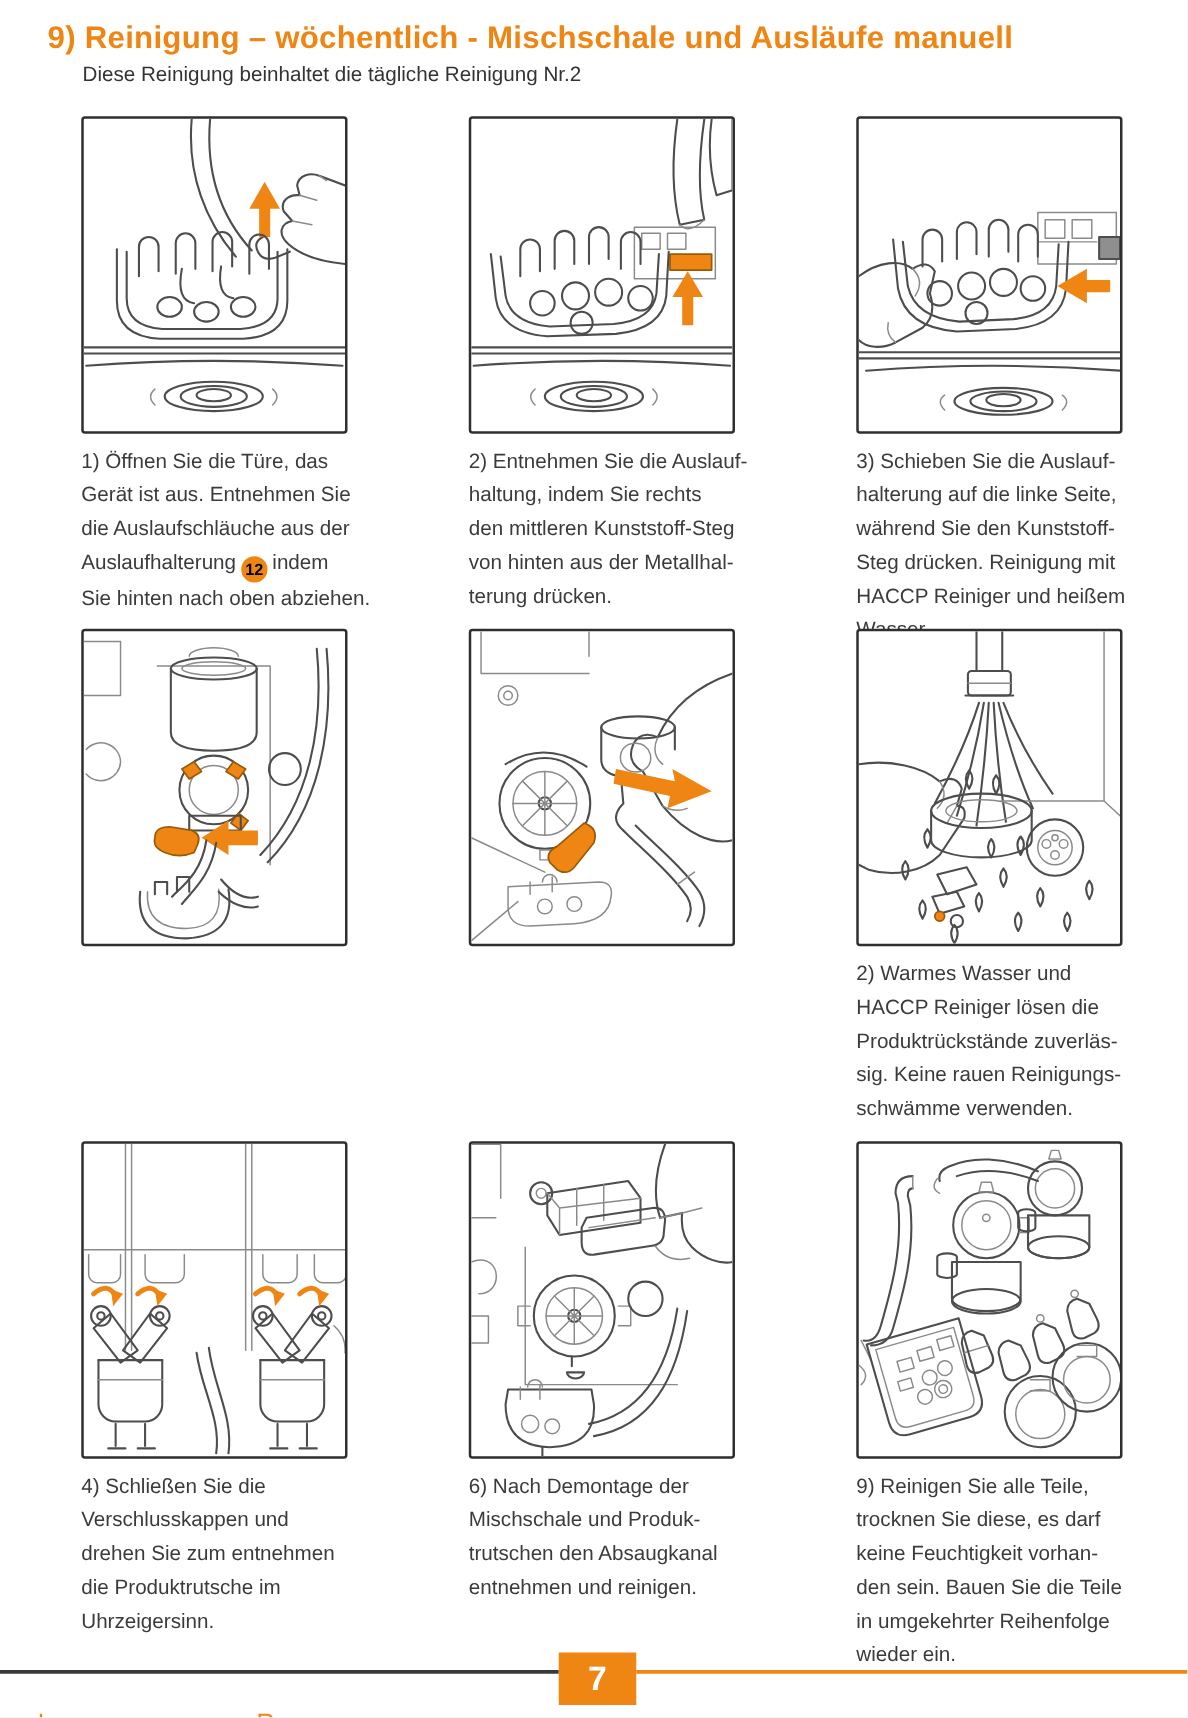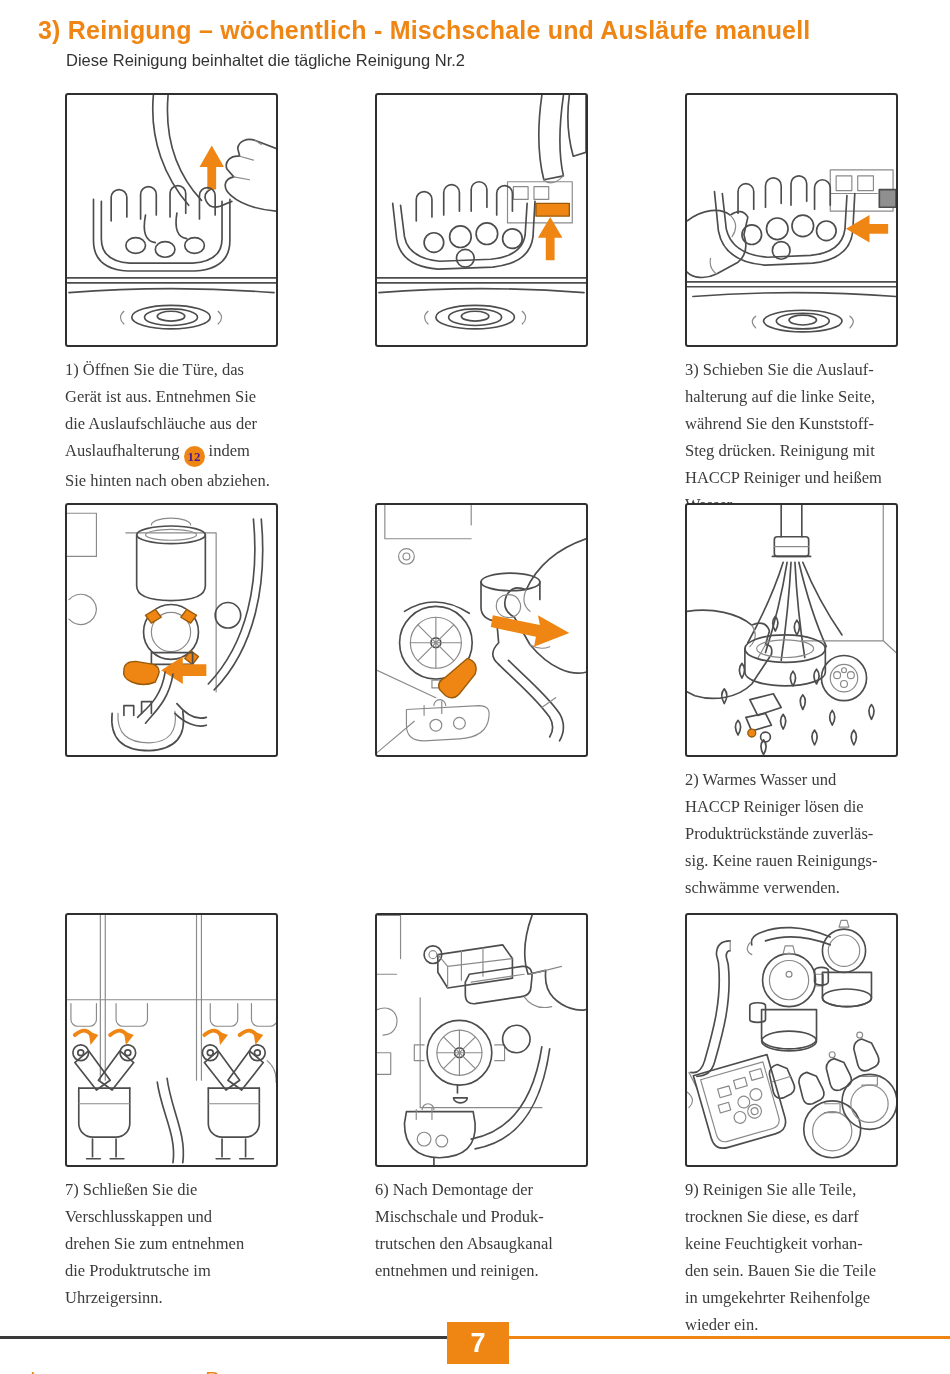--- a/index.html
+++ b/index.html
@@ -4,51 +4,51 @@
 <style>
   :root { --accent:#EF8614; }
   * { margin:0; padding:0; box-sizing:border-box; }
   body { background:#e8e8e8; font-family:"Liberation Sans", sans-serif; }
   #page { position:relative; width:950px; height:1374px; background:#ffffff; margin:0 auto; overflow:hidden; }
 
   .title { position:absolute; left:38px; top:16px; color:var(--accent); font-size:25px; font-weight:bold; letter-spacing:0.2px; }
   .subtitle { position:absolute; left:66px; top:51px; color:#333; font-size:16.5px; }
 
   .grid { position:absolute; left:65px; top:93px; display:grid; grid-template-columns:repeat(3,310px); grid-auto-rows:410px; }
-  .cell { overflow:visible;font-family:Liberation Serif, serif; }
+  .cell { overflow:visible; }
   .figure { width:213px; height:254px; border:2px solid #2f2f2f; border-radius:3px; background:#fff; overflow:hidden; }
   .figure svg { display:block; width:209px; height:250px; }
 
   .fig path, .fig circle, .fig ellipse, .fig rect, .fig line, .fig polyline, .fig use
     { fill:none; stroke:#4d4d4d; stroke-width:1.7; stroke-linecap:round; stroke-linejoin:round; }
   .fig .thin { stroke:#8a8a8a; stroke-width:1.2; }
   .fig .o  { fill:var(--accent); stroke:none; }
   .fig .of { fill:var(--accent); stroke:#9a5a08; stroke-width:1.4; }
   .fig .gf { fill:#8f8f8f; stroke:#4d4d4d; }
   .fig .oarrow { stroke:var(--accent); stroke-width:4; fill:none; }
 
   .caption { margin-top:9px; width:295px; color:#3b3b3b; font-size:16.5px; line-height:27px; white-space:pre-line; }
   .badge { display:inline-flex; width:21px; height:21px; margin:0 4px; border-radius:50%;
-           background:var(--accent); color:#4c1d95; font-size:13px; font-weight:bold;
+           background:var(--accent); color:#000000; font-size:13px; font-weight:bold;
            align-items:center; justify-content:center; vertical-align:-5px; white-space:nowrap; }
   .badge:empty { display:none; }
 
   .footer-darkline { position:absolute; left:0; top:1336px; width:447px; height:3px; background:#3a3a3a; }
   .footer-orangeline { position:absolute; left:509px; top:1336px; width:441px; height:3px; background:var(--accent); }
   .pagenum-box { position:absolute; left:447px; top:1322px; width:62px; height:42px; background:var(--accent);
                  display:flex; align-items:center; justify-content:center; color:#fff; font-size:27px; font-weight:bold; }
   .footer-label { position:absolute; left:30px; top:1368px; color:var(--accent); font-size:20px;
                   font-variant:small-caps; letter-spacing:0.4px; }
 </style>
 </head>
 <body>
 
 <div id="page">
 
-  <div class="title">3) Reinigung – wöchentlich - Mischschale und Ausläufe manuell</div>
+  <div class="title">9) Reinigung – wöchentlich - Mischschale und Ausläufe manuell</div>
   <div class="subtitle">Diese Reinigung beinhaltet die tägliche Reinigung Nr.2</div>
 
   <div class="grid">
 
     <div class="cell">
       <div class="figure fig">
         <svg viewBox="0 0 213 254">
           <path d="M88 0 C84 46 100 84 124 112"></path>
           <path d="M103 0 C99 48 114 82 137 107"></path>
           <path d="M213 118 C192 116 176 110 167 102 C158 94 160 85 170 83 L163 75 C160 67 167 61 176 62 L174 54 C175 46 184 43 192 46 L213 54"></path>
@@ -103,20 +103,25 @@
           <circle cx="138" cy="146" r="10"></circle>
           <circle cx="90" cy="166" r="9"></circle>
           <path d="M0 186 H213 M0 191 H213"></path>
           <path d="M2 201 Q106 193 211 201"></path>
           <ellipse cx="100" cy="226" rx="40" ry="12"></ellipse>
           <ellipse cx="100" cy="226" rx="27" ry="8.5"></ellipse>
           <ellipse cx="100" cy="225" rx="14" ry="5"></ellipse>
           <path class="thin" d="M52 220 q-7 6 0 13 M148 220 q7 6 0 13"></path>
         </svg>
       </div>
+      <p class="caption"><span>2) Entnehmen Sie die Auslauf-
+haltung, indem Sie rechts
+den mittleren Kunststoff-Steg
+von hinten aus der Metallhal-
+terung drücken.</span><span></span></p>
     </div>
 
     <div class="cell">
       <div class="figure fig">
         <svg viewBox="0 0 213 254">
           <rect class="thin" x="146" y="76" width="64" height="42"></rect>
           <rect class="thin" x="152" y="82" width="16" height="15"></rect>
           <rect class="thin" x="174" y="82" width="16" height="15"></rect>
           <rect class="gf" x="196" y="96" width="17" height="18"></rect>
           <path class="thin" d="M146 100 h48"></path>
@@ -308,21 +313,21 @@
           <path class="oarrow" d="M176 122 q12 -10 18 2"></path>
           <path class="o" d="M190 118 l10 4 -8 10 Z"></path>
           <path d="M144 176 h52"></path>
           <path d="M144 176 v36 a14 14 0 0 0 14 14 h24 a14 14 0 0 0 14 -14 v-36"></path>
           <path class="thin" d="M144 192 h52"></path>
           <path d="M158 228 v18 M182 228 v18 M152 248 h14 M176 248 h14"></path>
           <path d="M92 170 C96 200 112 224 108 252"></path>
           <path d="M102 166 C106 198 122 222 118 252"></path>
         </svg>
       </div>
-      <p class="caption"><span>7) Schließen Sie die
+      <p class="caption"><span>4) Schließen Sie die
 Verschlusskappen und
 drehen Sie zum entnehmen
 die Produktrutsche im
 Uhrzeigersinn.</span><span></span></p>
     </div>
 
     <div class="cell">
       <div class="figure fig">
         <svg viewBox="0 0 213 254">
           <path class="thin" d="M0 0 H24 V44 M0 60 H20"></path>

